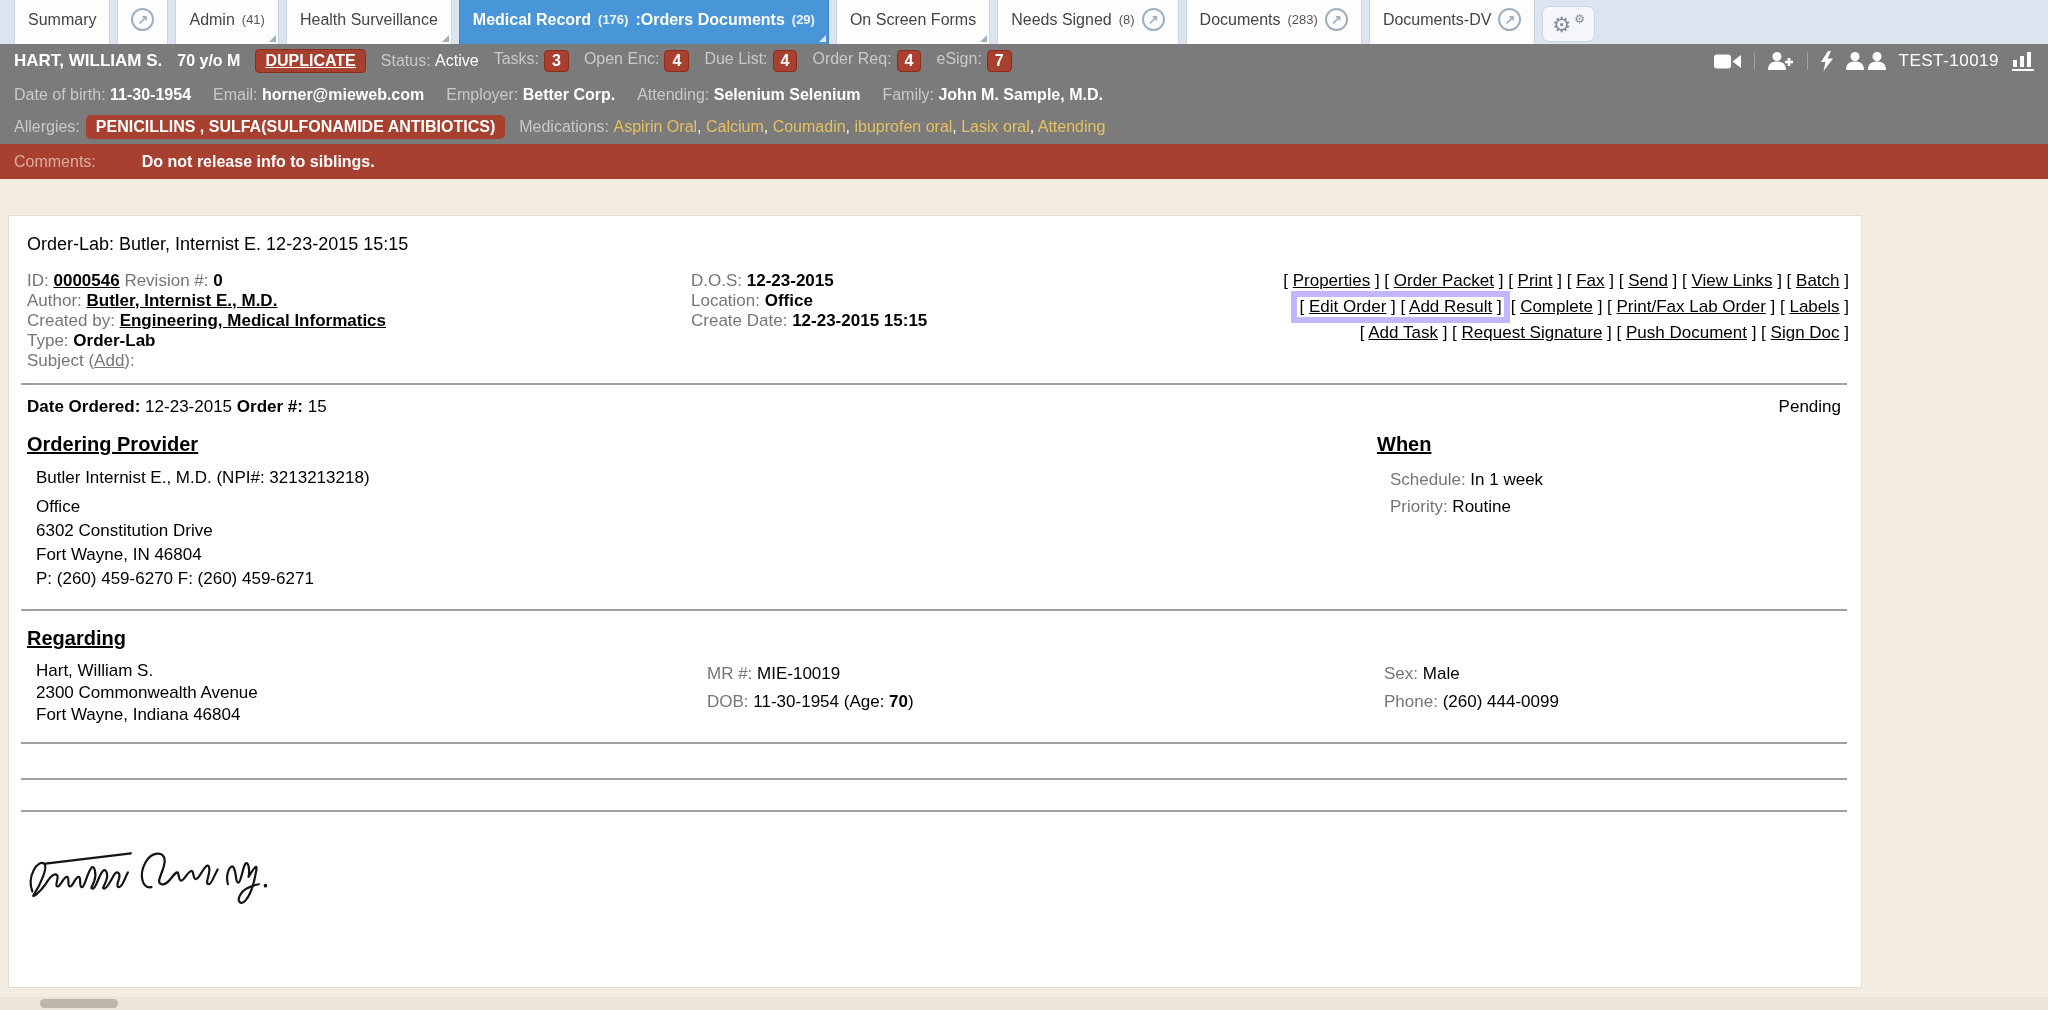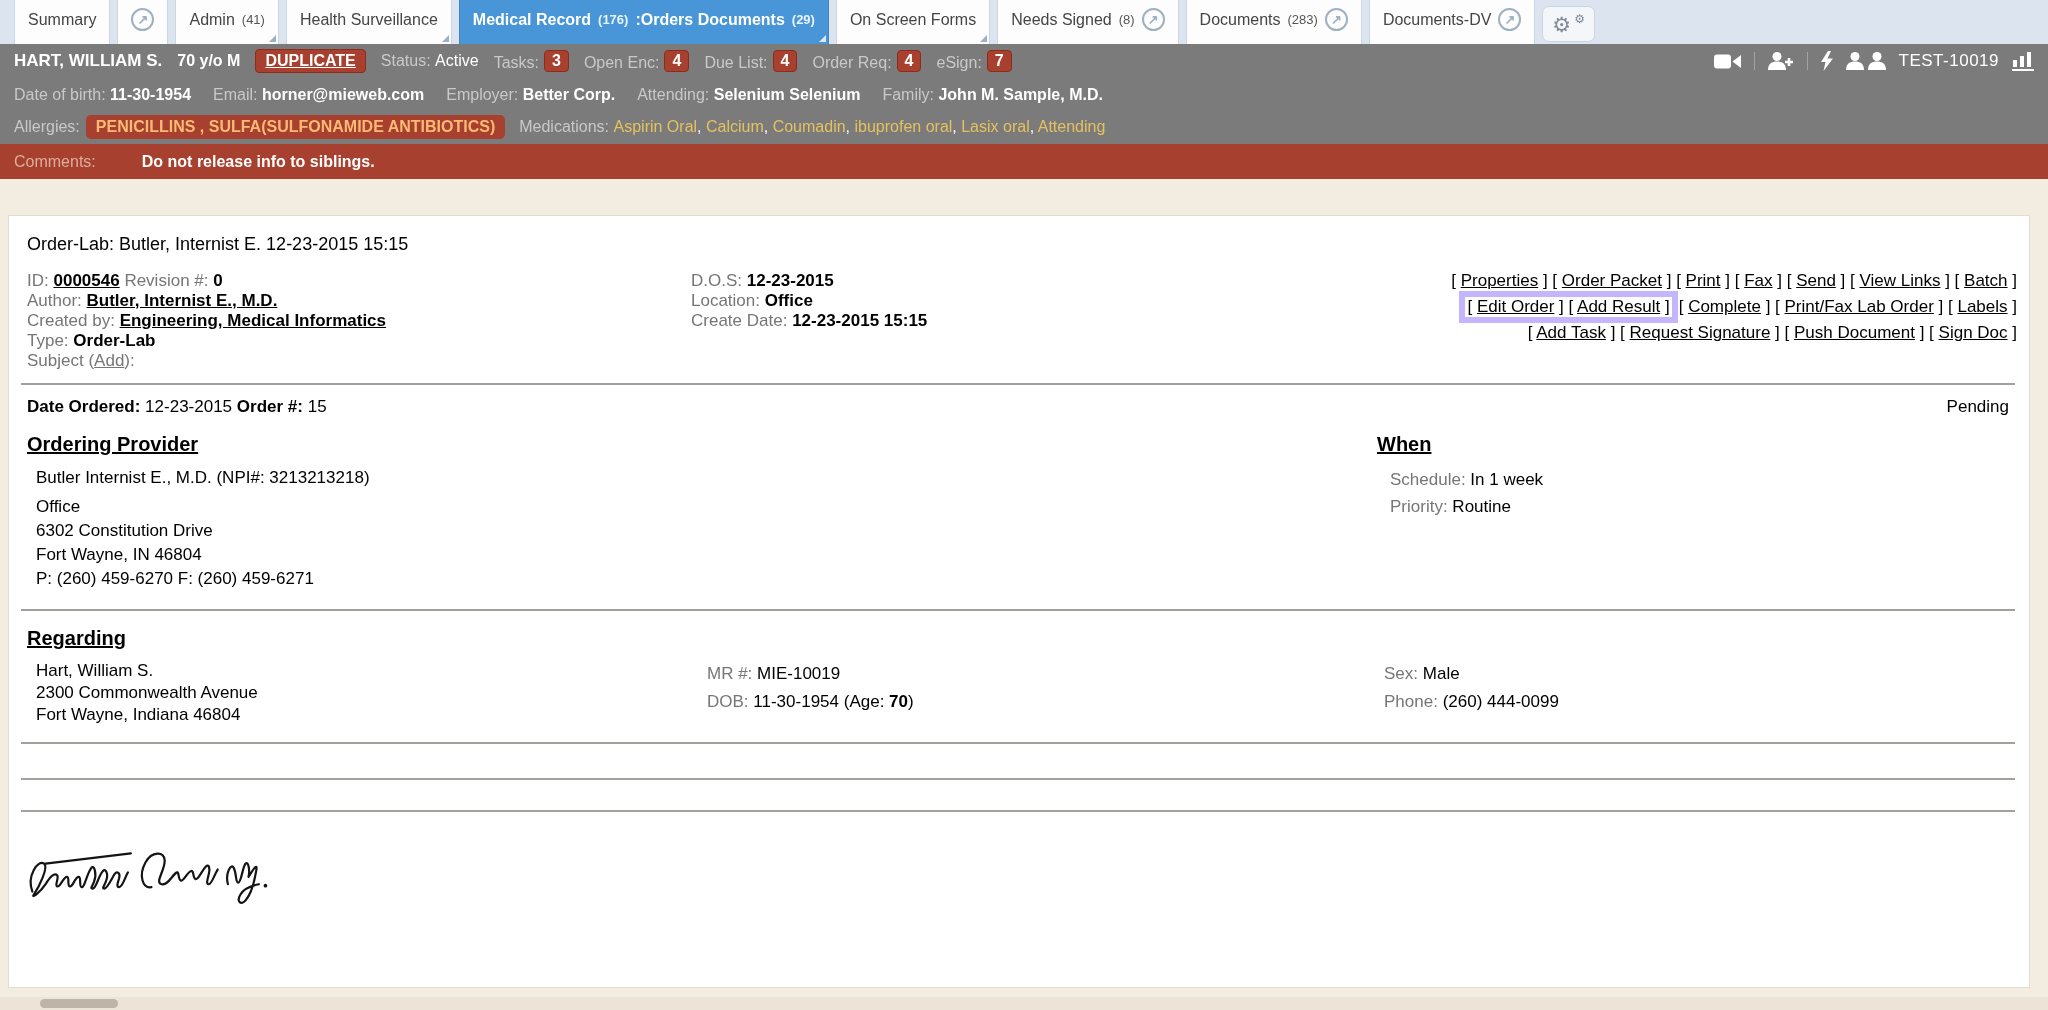--- a/index.html
+++ b/index.html
@@ -42,49 +42,49 @@
   .page-sex { font-weight:bold; }
   .glab { color:#c9c9c9; }
   .badge {
     background:#a7402e; border:1px solid #8c2d1c; border-radius:4px; color:#fff;
     font-weight:bold; padding:2px 9px; text-decoration:underline; cursor:pointer;
   }
   .cbadge {
     background:#a7402e; border:1px solid #8c2d1c; border-radius:4px; color:#fff;
     font-weight:bold; padding:1px 7px; margin-left:5px; cursor:pointer;
   }
-  .stat { display:flex; align-items:flex-end; }
+  .stat { display:flex; align-items:flex-start; }
   .pright { margin-left:auto; display:flex; align-items:center; gap:13px; }
   .vdiv { width:1px; height:18px; background:#a3a3a3; }
   .icon { display:flex; align-items:center; cursor:pointer; }
   .sysid { font-size:17px; letter-spacing:.5px; }
   .chartu { border-bottom:2px solid #fff; padding-bottom:2px; }
   
   .demo {
     position:absolute; top:78px; left:0; right:0; height:66px; background:#7b7b7b;
     color:#fff; font-size:16px; padding:1px 14px;
   }
   .demo-row { height:32px; display:flex; align-items:center; }
   .demo-row .pair { margin-right:22px; }
   .demo-row .val { font-weight:bold; }
   .allergy-chip {
-    background:#a7402e; border-radius:5px; color:#fdba74; font-weight:bold;
+    background:#a7402e; border-radius:5px; color:#ffffff; font-weight:bold;
     padding:3px 10px; margin:0 14px 0 6px; cursor:pointer;
   }
   .med { color:#e5c160; cursor:pointer; }
   
   .comments {
     position:absolute; top:144px; left:0; right:0; height:35px; background:#a7402e;
     display:flex; align-items:center; padding:0 14px; font-size:16px; color:#fff;
   }
   .comments .clab { color:#dcae9f; margin-right:46px; }
   .comments .ctext { font-weight:bold; }
   
   .doc {
-    position:absolute; left:8px; top:215px; width:2022px; height:773px;
+    position:absolute; left:8px; top:215px; width:1854px; height:773px;
     background:#fff; border:1px solid #e3ddd0; padding:18px 12px 0 10px; font-size:17px;
   }
   .doc-title { margin:0 0 16px 8px; font-size:18px; }
   .glabel { color:#767676; }
   .bu { font-weight:bold; text-decoration:underline; cursor:pointer; }
   .meta-grid { display:grid; grid-template-columns:664px 430px 1fr; margin-left:8px; line-height:20px; }
   .actrow { text-align:right; line-height:20px; white-space:nowrap; }
   .alink { text-decoration:underline; cursor:pointer; }
   .actbox { display:inline-block; border:6px solid #c4b5fd; padding:0 2px; margin:0 1px; }
   .doc-rule { border:0; height:2px; background:#a3a09b; box-shadow:0 1px 0 #fff; margin:12px 2px 0 2px; }

